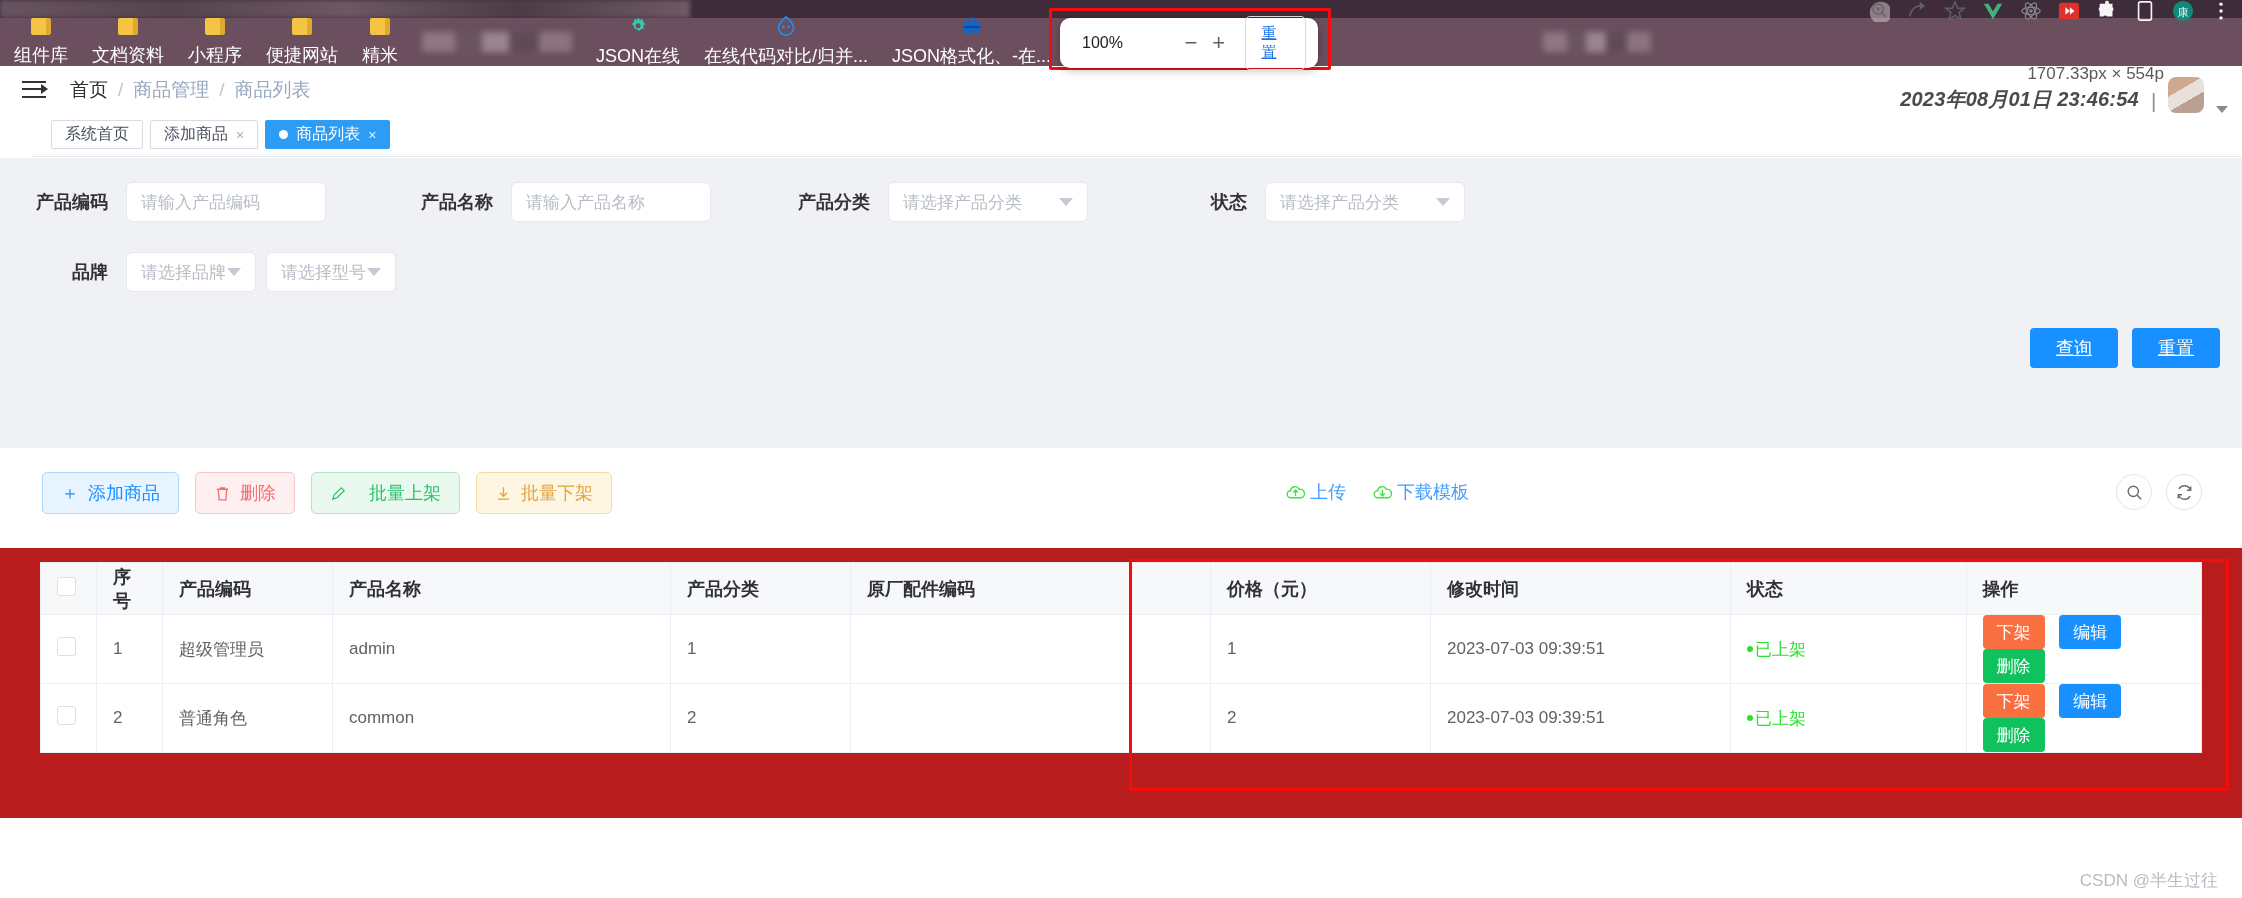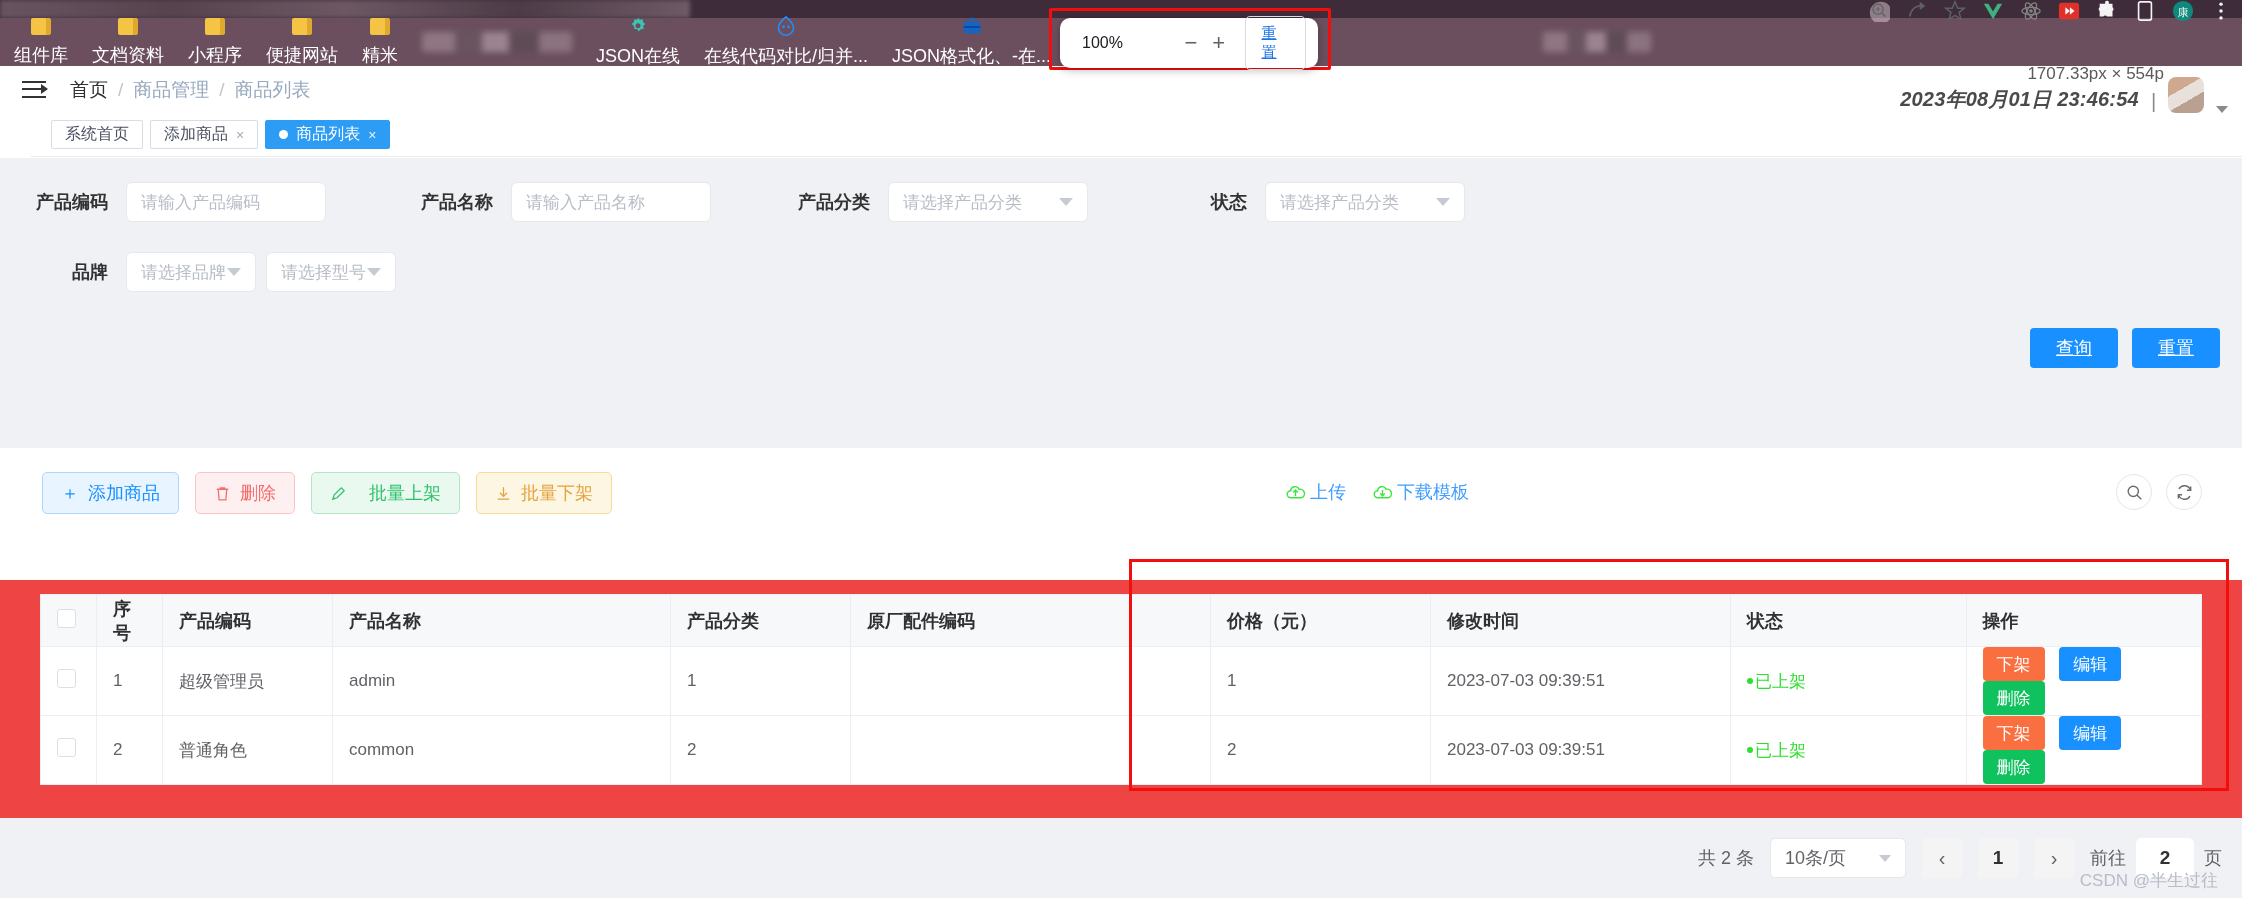--- a/index.html
+++ b/index.html
@@ -166,21 +166,21 @@
   .link-green-blue {
     display: inline-flex; align-items: center; gap: 4px; color: #409eff; font-size: 18px; text-align: center;
   }
   .circ-btn {
     width: 36px; height: 36px; border-radius: 50%; border: 1px solid #e3e6eb;
     display: inline-flex; align-items: center; justify-content: center; background: #fff;
   }
 
   
   .table-wrap {
-    position: absolute; top: 580px; left: 0; width: 2242px; height: 270px; background: #ef4444;
+    position: absolute; top: 548px; left: 0; width: 2242px; height: 270px; background: #b91c1c;
   }
   table.grid {
     position: absolute; left: 40px; top: 14px; width: 2162px;
     border-collapse: collapse; table-layout: fixed;
   }
   table.grid th {
     height: 52px; background: #f7f8fa; color: #303133; font-size: 18px; font-weight: bold;
     text-align: left; padding: 0 16px; border: 1px solid #ebeef5; border-top: 1px solid #ebeef5;
   }
   table.grid td {
@@ -576,31 +576,16 @@
             <button class="act-btn act-edit">编辑</button>
             <button class="act-btn act-del">删除</button>
           </td>
         </tr>
       </tbody>
     </table>
   </div>
 
   <div class="red-box" style="left:1129px; top:559px; width:1100px; height:232px;"></div>
 
-  <div class="footer">
-    <span class="pg-total">共 2 条</span>
-    <span class="pg-size">
-      <span>10条/页</span>
-      <span class="chev"></span>
-    </span>
-    <span class="pg-nav">‹</span>
-    <span class="pg-num">1</span>
-    <span class="pg-nav">›</span>
-    <span class="pg-jump">
-      <span>前往</span>
-      <span class="pg-jump-input">2</span>
-      <span>页</span>
-    </span>
-  </div>
 
   <div class="watermark">CSDN @半生过往</div>
 
 </div>
 
 </body></html>

